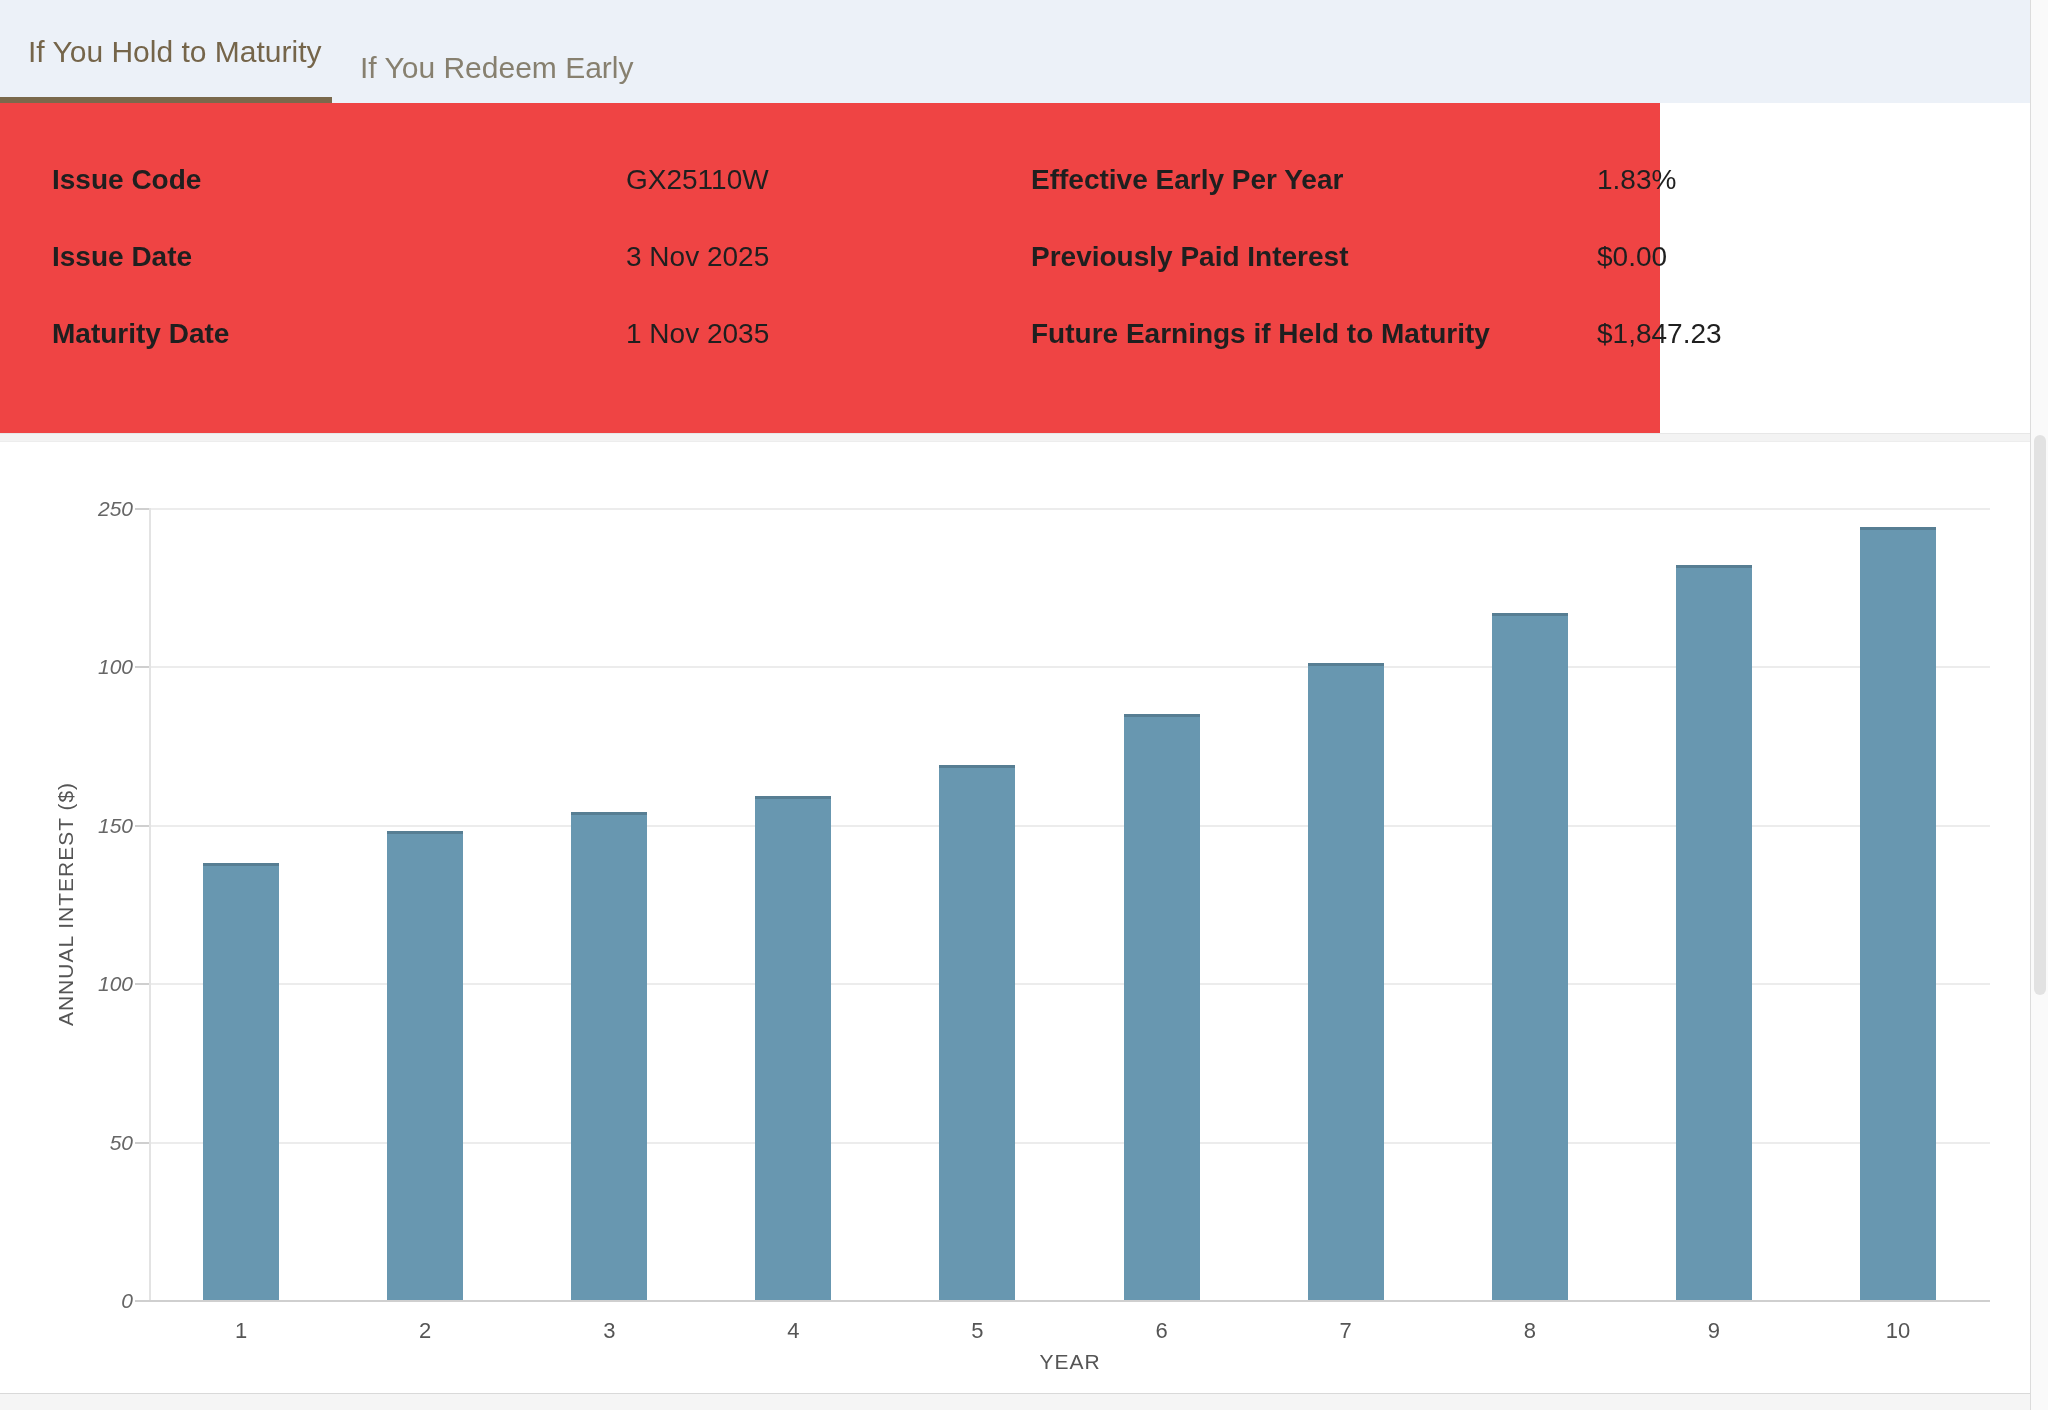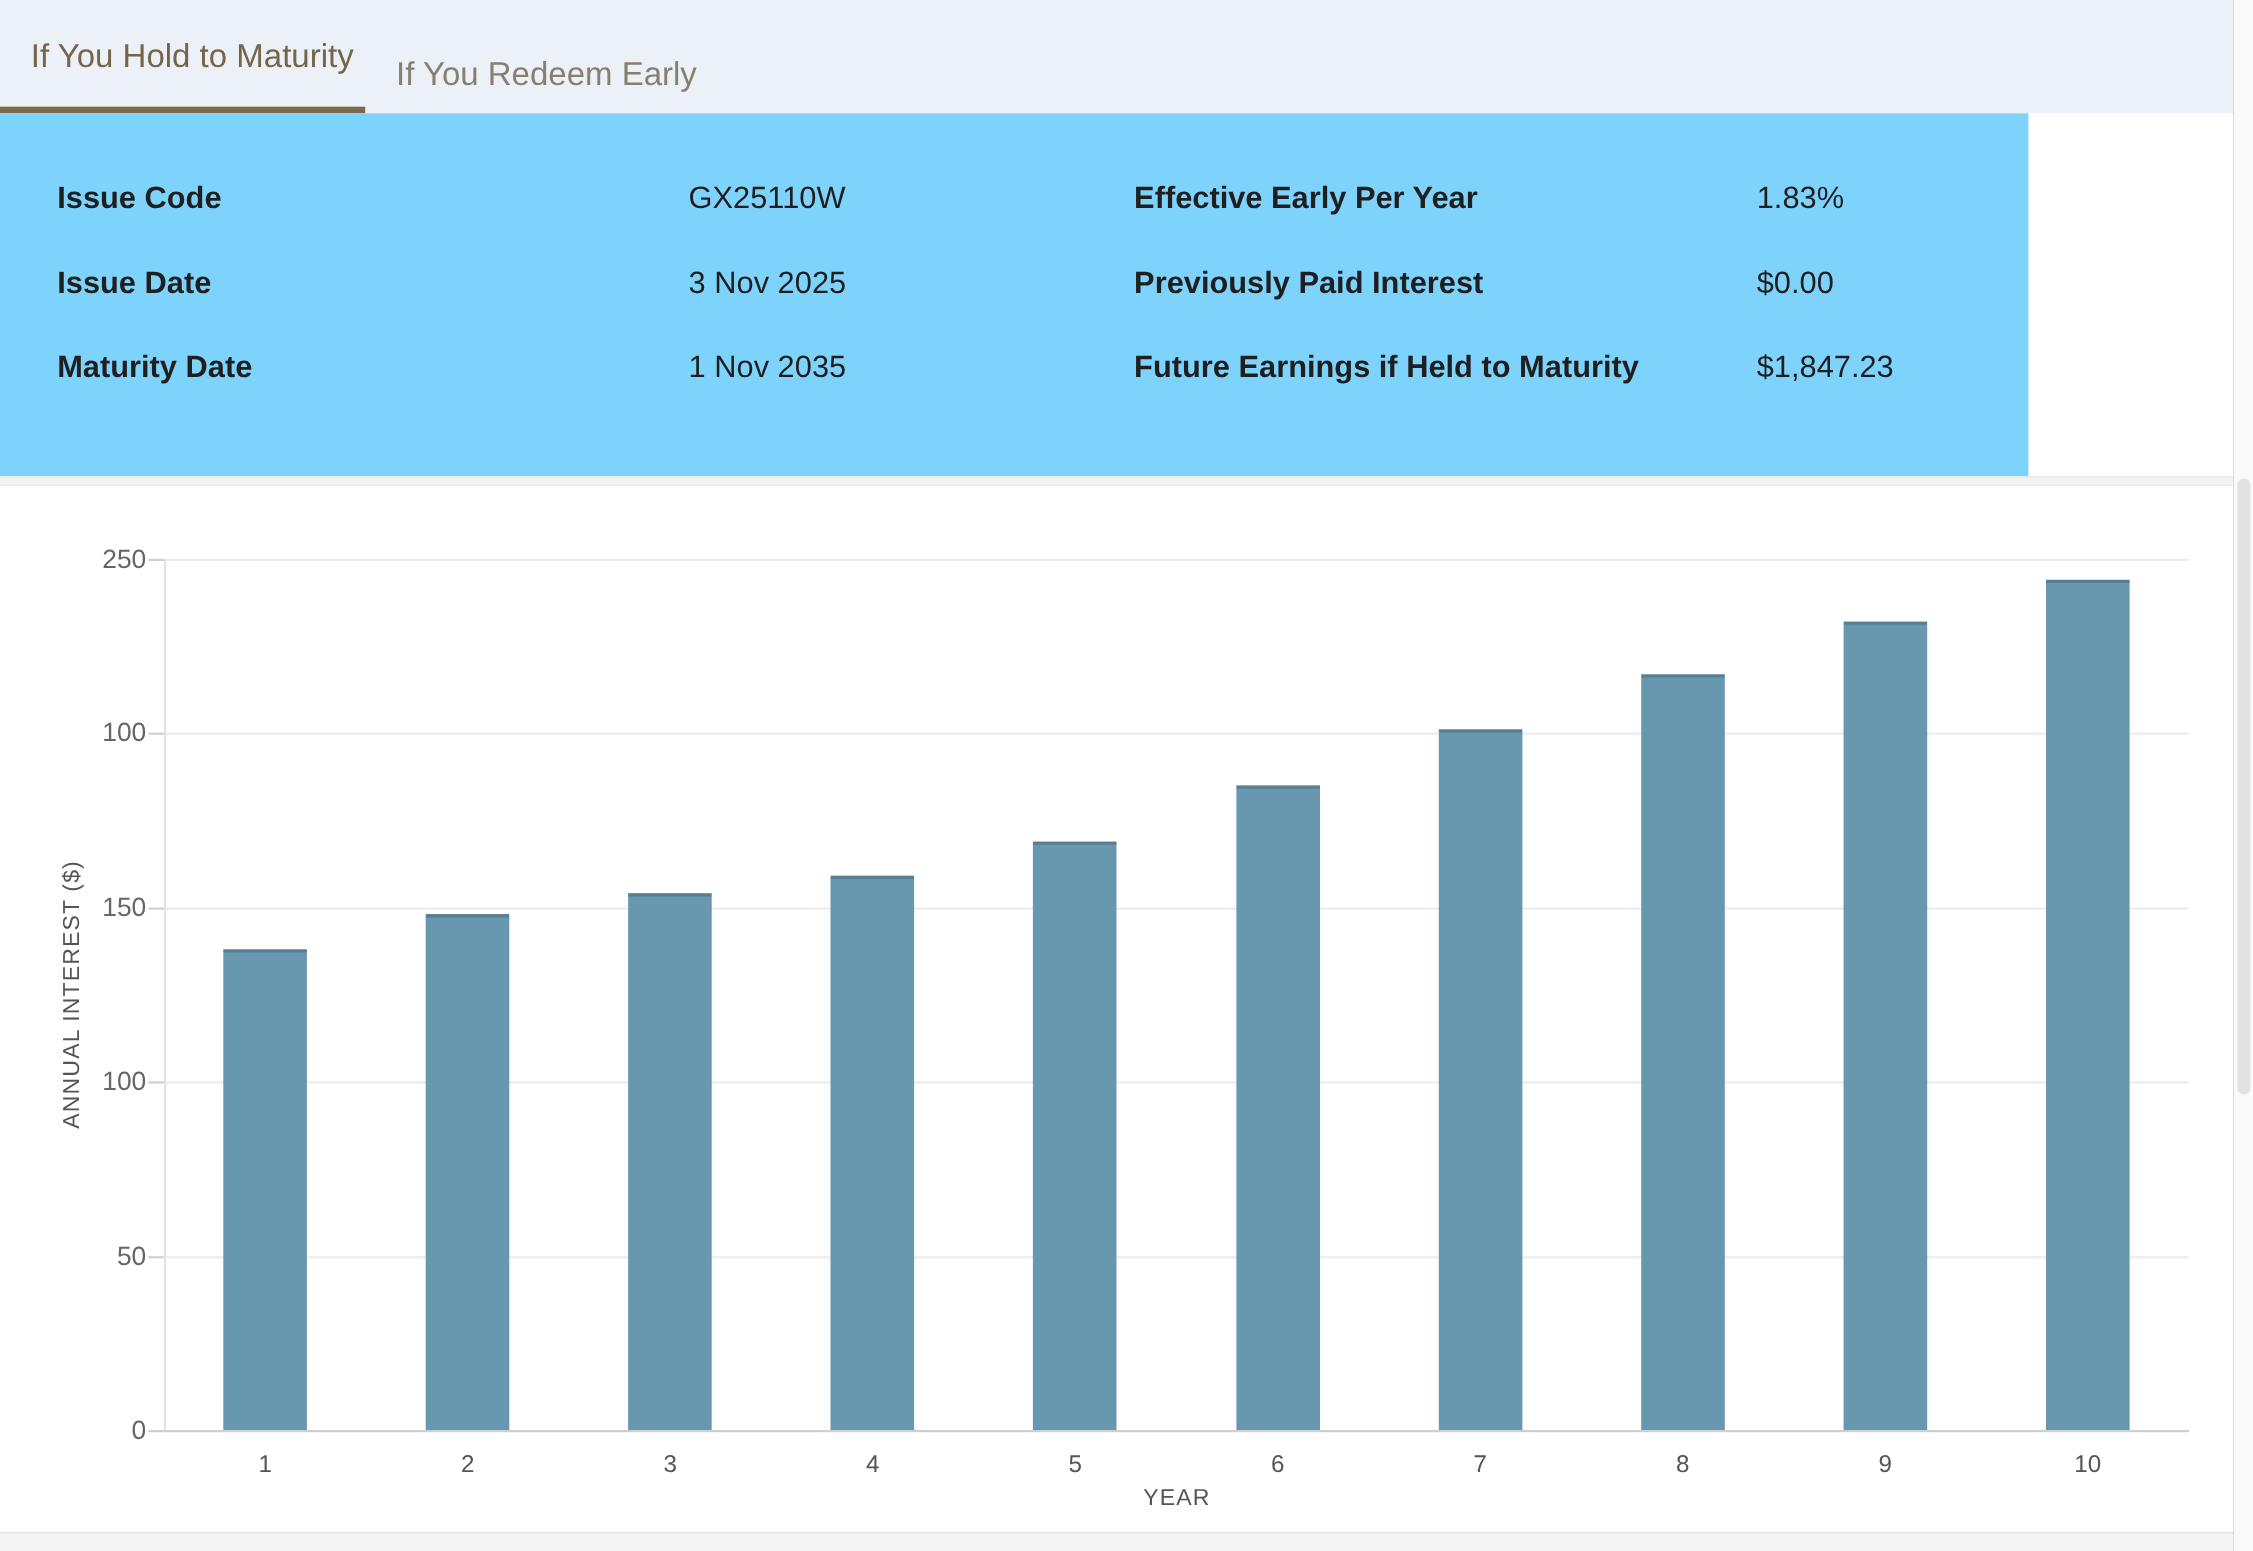--- a/index.html
+++ b/index.html
@@ -7,36 +7,36 @@
   .screen{position:relative;width:2048px;height:1410px;background:#ffffff;overflow:hidden;}
 
   
   .tabbar{position:absolute;left:0;top:0;width:2048px;height:103px;background:#ecf1f8;}
   .tab{position:absolute;top:0;height:103px;display:flex;align-items:center;font-size:30px;cursor:pointer;}
   .tab.active{left:28px;font-weight:400;color:#75654a;}
   .tab.inactive{left:360px;font-weight:400;color:#87806f;margin-top:16px;}
   .tab-underline{position:absolute;left:0;top:97px;width:332px;height:6px;background:#7a694c;}
 
   
-  .info{position:absolute;left:0;top:103px;width:1844px;height:330px;background:#7dd3fc;}
+  .info{position:absolute;left:0;top:103px;width:1660px;height:330px;background:#ef4444;}
   .cell{position:absolute;font-size:28px;color:#1f1f1f;line-height:34px;white-space:nowrap;}
   .cell.lbl{font-weight:700;}
   .r0{top:60px;} .r1{top:137px;} .r2{top:214px;}
   .c-lbl-l{left:52px;} .c-val-l{left:626px;} .c-lbl-r{left:1031px;} .c-val-r{left:1597px;text-align:center;}
 
   
   .divider{position:absolute;left:0;top:433px;width:2048px;height:9px;background:#f3f3f3;border-top:1px solid #e7e7e7;border-bottom:1px solid #ededed;box-sizing:border-box;}
 
   
   .chart-card{position:absolute;left:0;top:442px;width:2048px;height:951px;background:#ffffff;}
   .gridline{position:absolute;height:2px;background:#ececec;}
   .gridline.zero{background:#cfcfcf;}
   .ytickmark{position:absolute;width:14px;height:2px;background:#cfcfcf;}
   .yaxisline{position:absolute;width:2px;background:#e3e3e3;}
-  .ylab{position:absolute;width:100px;text-align:right;font-size:24px;color:#666666;line-height:21px;}
+  .ylab{position:absolute;width:100px;text-align:right;font-size:21px;color:#666666;line-height:21px;font-style:italic;}
   .bar{position:absolute;background:#6897b0;box-shadow:inset 0 3px 0 0 rgba(0,0,0,0.16);}
   .xlab{position:absolute;width:120px;text-align:center;font-size:22px;color:#555555;line-height:30px;}
   .xtitle{position:absolute;width:400px;text-align:center;font-size:21px;color:#555555;letter-spacing:1px;}
   .ytitle{position:absolute;width:600px;text-align:center;font-size:21px;color:#555555;letter-spacing:1px;transform:translate(-50%,-50%) rotate(-90deg);}
 
   
   .bottom-strip{position:absolute;left:0;top:1393px;width:2048px;height:17px;background:#f5f5f5;border-top:1px solid #d9d9d9;box-sizing:border-box;}
 
   
   .scrollbar{position:absolute;right:0;top:0;width:18px;height:1410px;background:#fafafa;border-left:1px solid #dcdcdc;box-sizing:border-box;}

